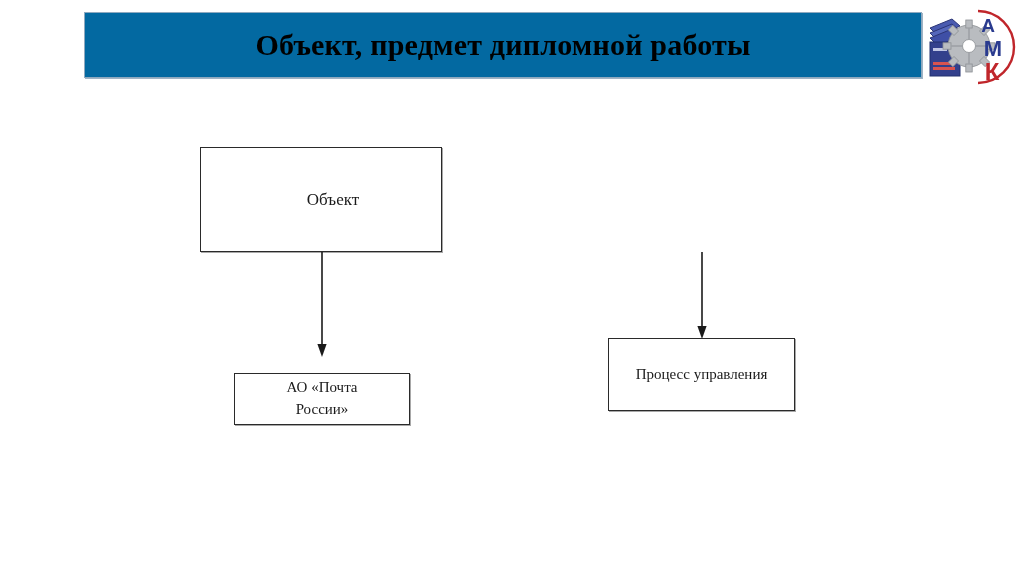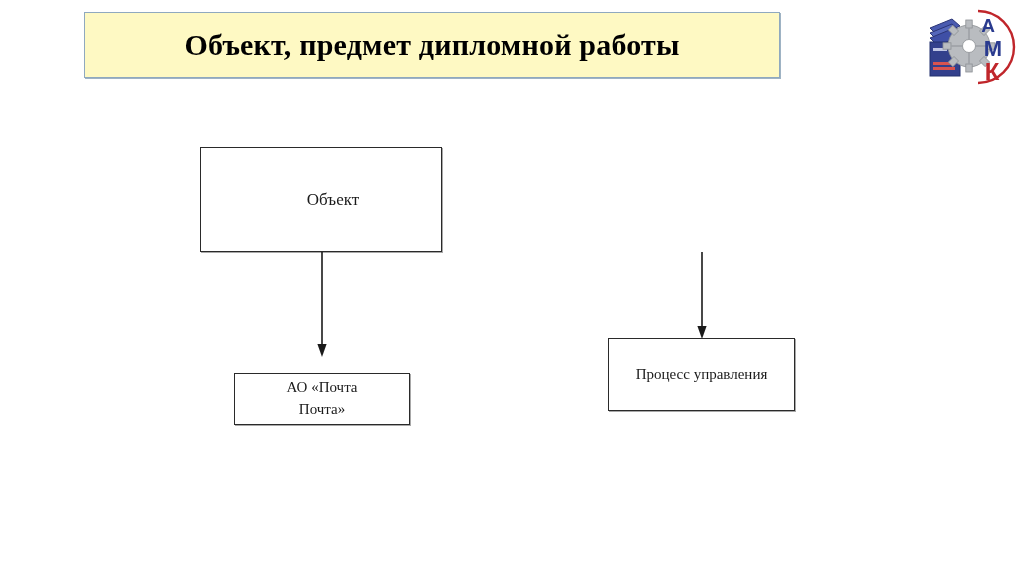--- a/index.html
+++ b/index.html
@@ -17,23 +17,23 @@
     height: 574px;
     background: #ffffff;
     overflow: hidden;
   }
 
   
   .title-banner {
     position: absolute;
     left: 84px;
     top: 12px;
-    width: 696px;
+    width: 838px;
     height: 66px;
-    background: #fef9c3;
+    background: #0369a1;
     border: 1px solid #8fa9bf;
     box-sizing: border-box;
     display: flex;
     align-items: center;
     justify-content: center;
     box-shadow: 1px 1px 0 0 #9fb3c4;
   }
   .title-text {
     font-family: "Liberation Serif", "DejaVu Serif", serif;
     font-size: 30px;
@@ -162,21 +162,21 @@
   <div class="arrow" id="arrow-subject">
     <svg viewBox="0 0 16 88" width="16" height="88" aria-hidden="true">
       <line x1="8" y1="0" x2="8" y2="78" stroke="#1a1a1a" stroke-width="1.6"></line>
       <polygon points="8,87 3.4,74 12.6,74" fill="#1a1a1a"></polygon>
     </svg>
   </div>
 
   <div class="node node-bottom" id="node-object-detail">
     <div>
       <span class="node-line">АО «Почта</span>
-      <span class="node-line">Почта»</span>
+      <span class="node-line">России»</span>
     </div>
   </div>
 
   <div class="node node-bottom" id="node-subject-detail">
     <div>
       <span class="node-line">Процесс управления</span>
     </div>
   </div>
 
 </div>

